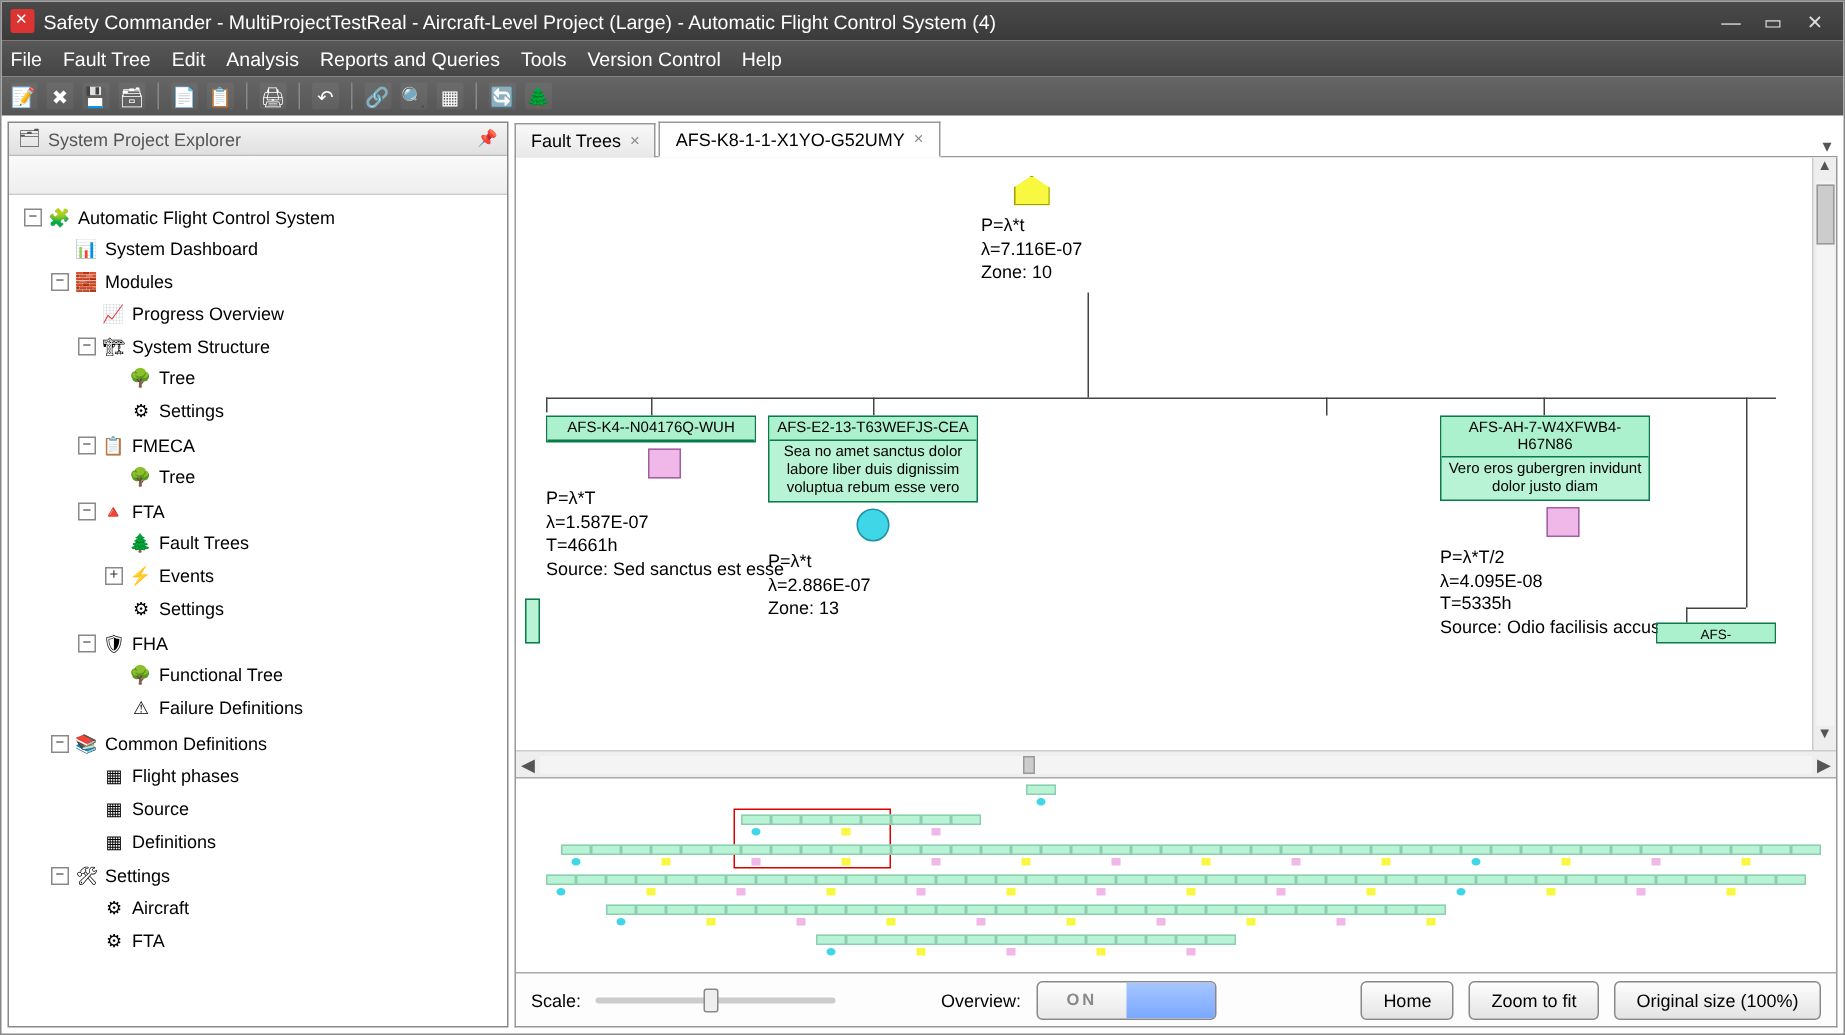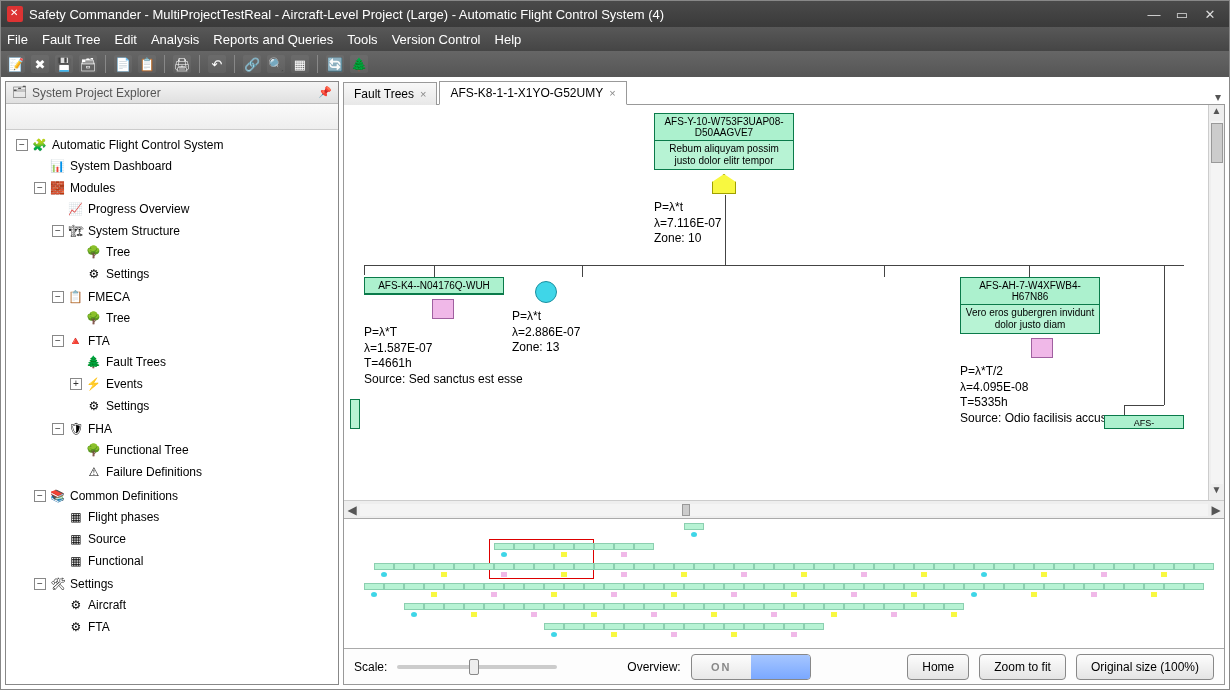--- a/index.html
+++ b/index.html
@@ -267,21 +267,21 @@
                     <div class="row">
                       <span class="exp empty"></span>
                       <span class="ic">▦</span>
                       <span>Source</span>
                     </div>
                   </li>
                 <li>
                     <div class="row">
                       <span class="exp empty"></span>
                       <span class="ic">▦</span>
-                      <span>Functional</span>
+                      <span>Definitions</span>
                     </div>
                   </li>
               </ul>
             </li>
             <li>
                 <div class="row">
                   <span class="exp">−</span>
                   <span class="ic">🛠</span>
                   <span>Settings</span>
                 </div>
@@ -339,24 +339,20 @@
         <div class="conn" style="left:238px;top:160px;width:1px;height:12px"></div>
         <div class="conn" style="left:540px;top:160px;width:1px;height:12px"></div>
         <div class="conn" style="left:685px;top:160px;width:1px;height:12px"></div>
         <div class="conn" style="left:820px;top:160px;width:1px;height:140px"></div>
         <div class="conn" style="left:780px;top:300px;width:40px;height:1px"></div>
         <div class="conn" style="left:780px;top:300px;width:1px;height:10px"></div>
 
         <div class="edge-node" style="left:6px;top:294px"></div>
 
         <div class="node" style="left:310px;top:8px">
-          <div class="box">
-              <div class="hdr">AFS-Y-10-W753F3UAP08-D50AAGVE7</div>
-              <div class="desc">Rebum aliquyam possim justo dolor elitr tempor</div>
-            </div>
           <div class="gate house"></div>
           <div class="params">
               <div>P=λ*t</div>
               <div>λ=7.116E-07</div>
               <div>Zone: 10</div>
             </div>
         </div>
 
         <div class="node" style="left:20px;top:172px">
           <div class="box">
@@ -365,20 +361,24 @@
           <div class="gate sq"></div>
           <div class="params">
               <div>P=λ*T</div>
               <div>λ=1.587E-07</div>
               <div>T=4661h</div>
               <div>Source: Sed sanctus est esse</div>
             </div>
         </div>
 
         <div class="node" style="left:168px;top:172px">
+          <div class="box">
+              <div class="hdr">AFS-E2-13-T63WEFJS-CEA</div>
+              <div class="desc">Sea no amet sanctus dolor labore liber duis dignissim voluptua rebum esse vero</div>
+            </div>
           <div class="gate circ"></div>
           <div class="params">
               <div>P=λ*t</div>
               <div>λ=2.886E-07</div>
               <div>Zone: 13</div>
             </div>
         </div>
 
 
         <div class="node" style="left:616px;top:172px">

